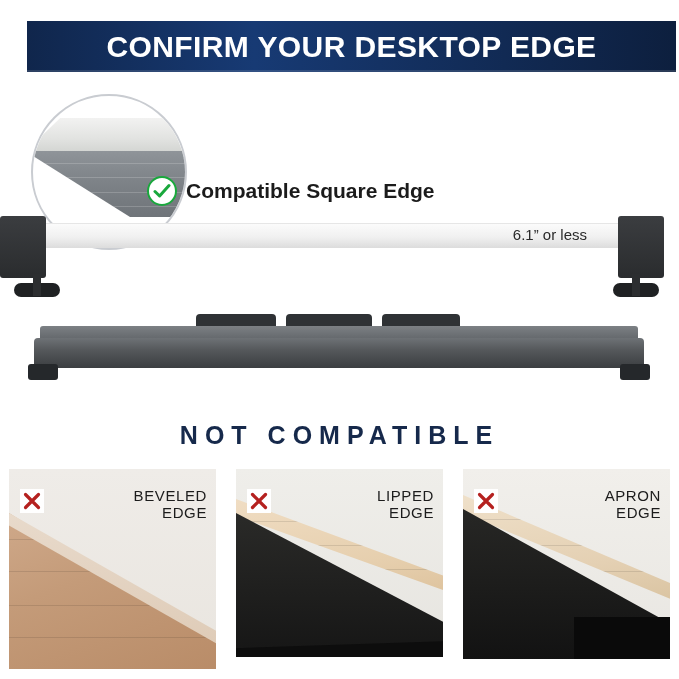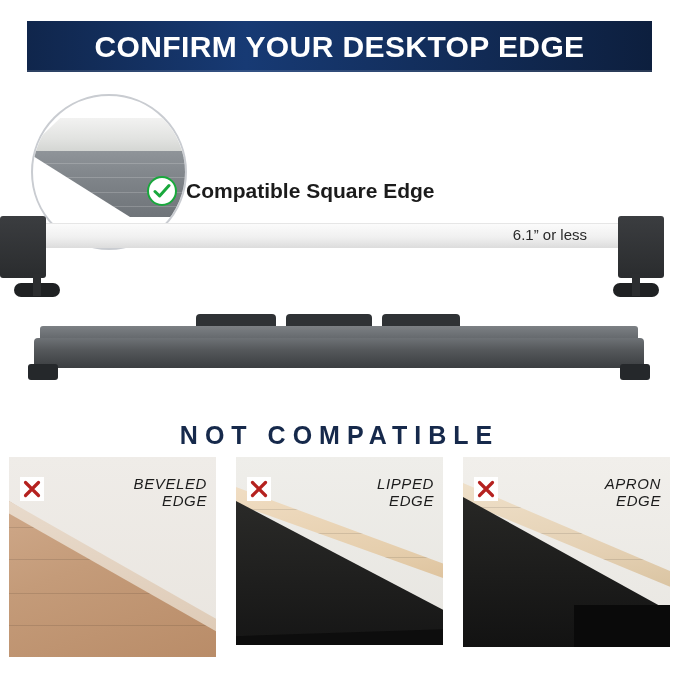--- a/index.html
+++ b/index.html
@@ -24,20 +24,21 @@
   }
 
   
   .header-band {
     position: absolute;
     left: 27px;
     top: 21px;
     width: 625px;
     height: 51px;
     background: linear-gradient(90deg, #10264c 0%, #173a74 35%, #0d1f3e 100%);
+    padding-left: 24px;
   }
   .header-band::after {
     content: "";
     position: absolute;
     left: 0; right: 0; bottom: 0;
     height: 2px;
     background: rgba(255,255,255,0.12);
   }
   .header-title {
     position: absolute;
@@ -224,26 +225,25 @@
     letter-spacing: 7px;
     color: #16294b;
     font-family: "Liberation Sans", sans-serif;
     margin-top: 6px;
   }
 
   
   .panels {
     position: absolute;
     left: 9px;
-    top: 457px;
+    top: 469px;
     width: 661px;
     height: 200px;
     display: flex;
     gap: 20px;
-    font-style: italic;
   }
   .panel {
     position: relative;
     width: 214px;
     height: 200px;
     overflow: hidden;
     background: #efece7;
   }
   .panel-label {
     position: absolute;

